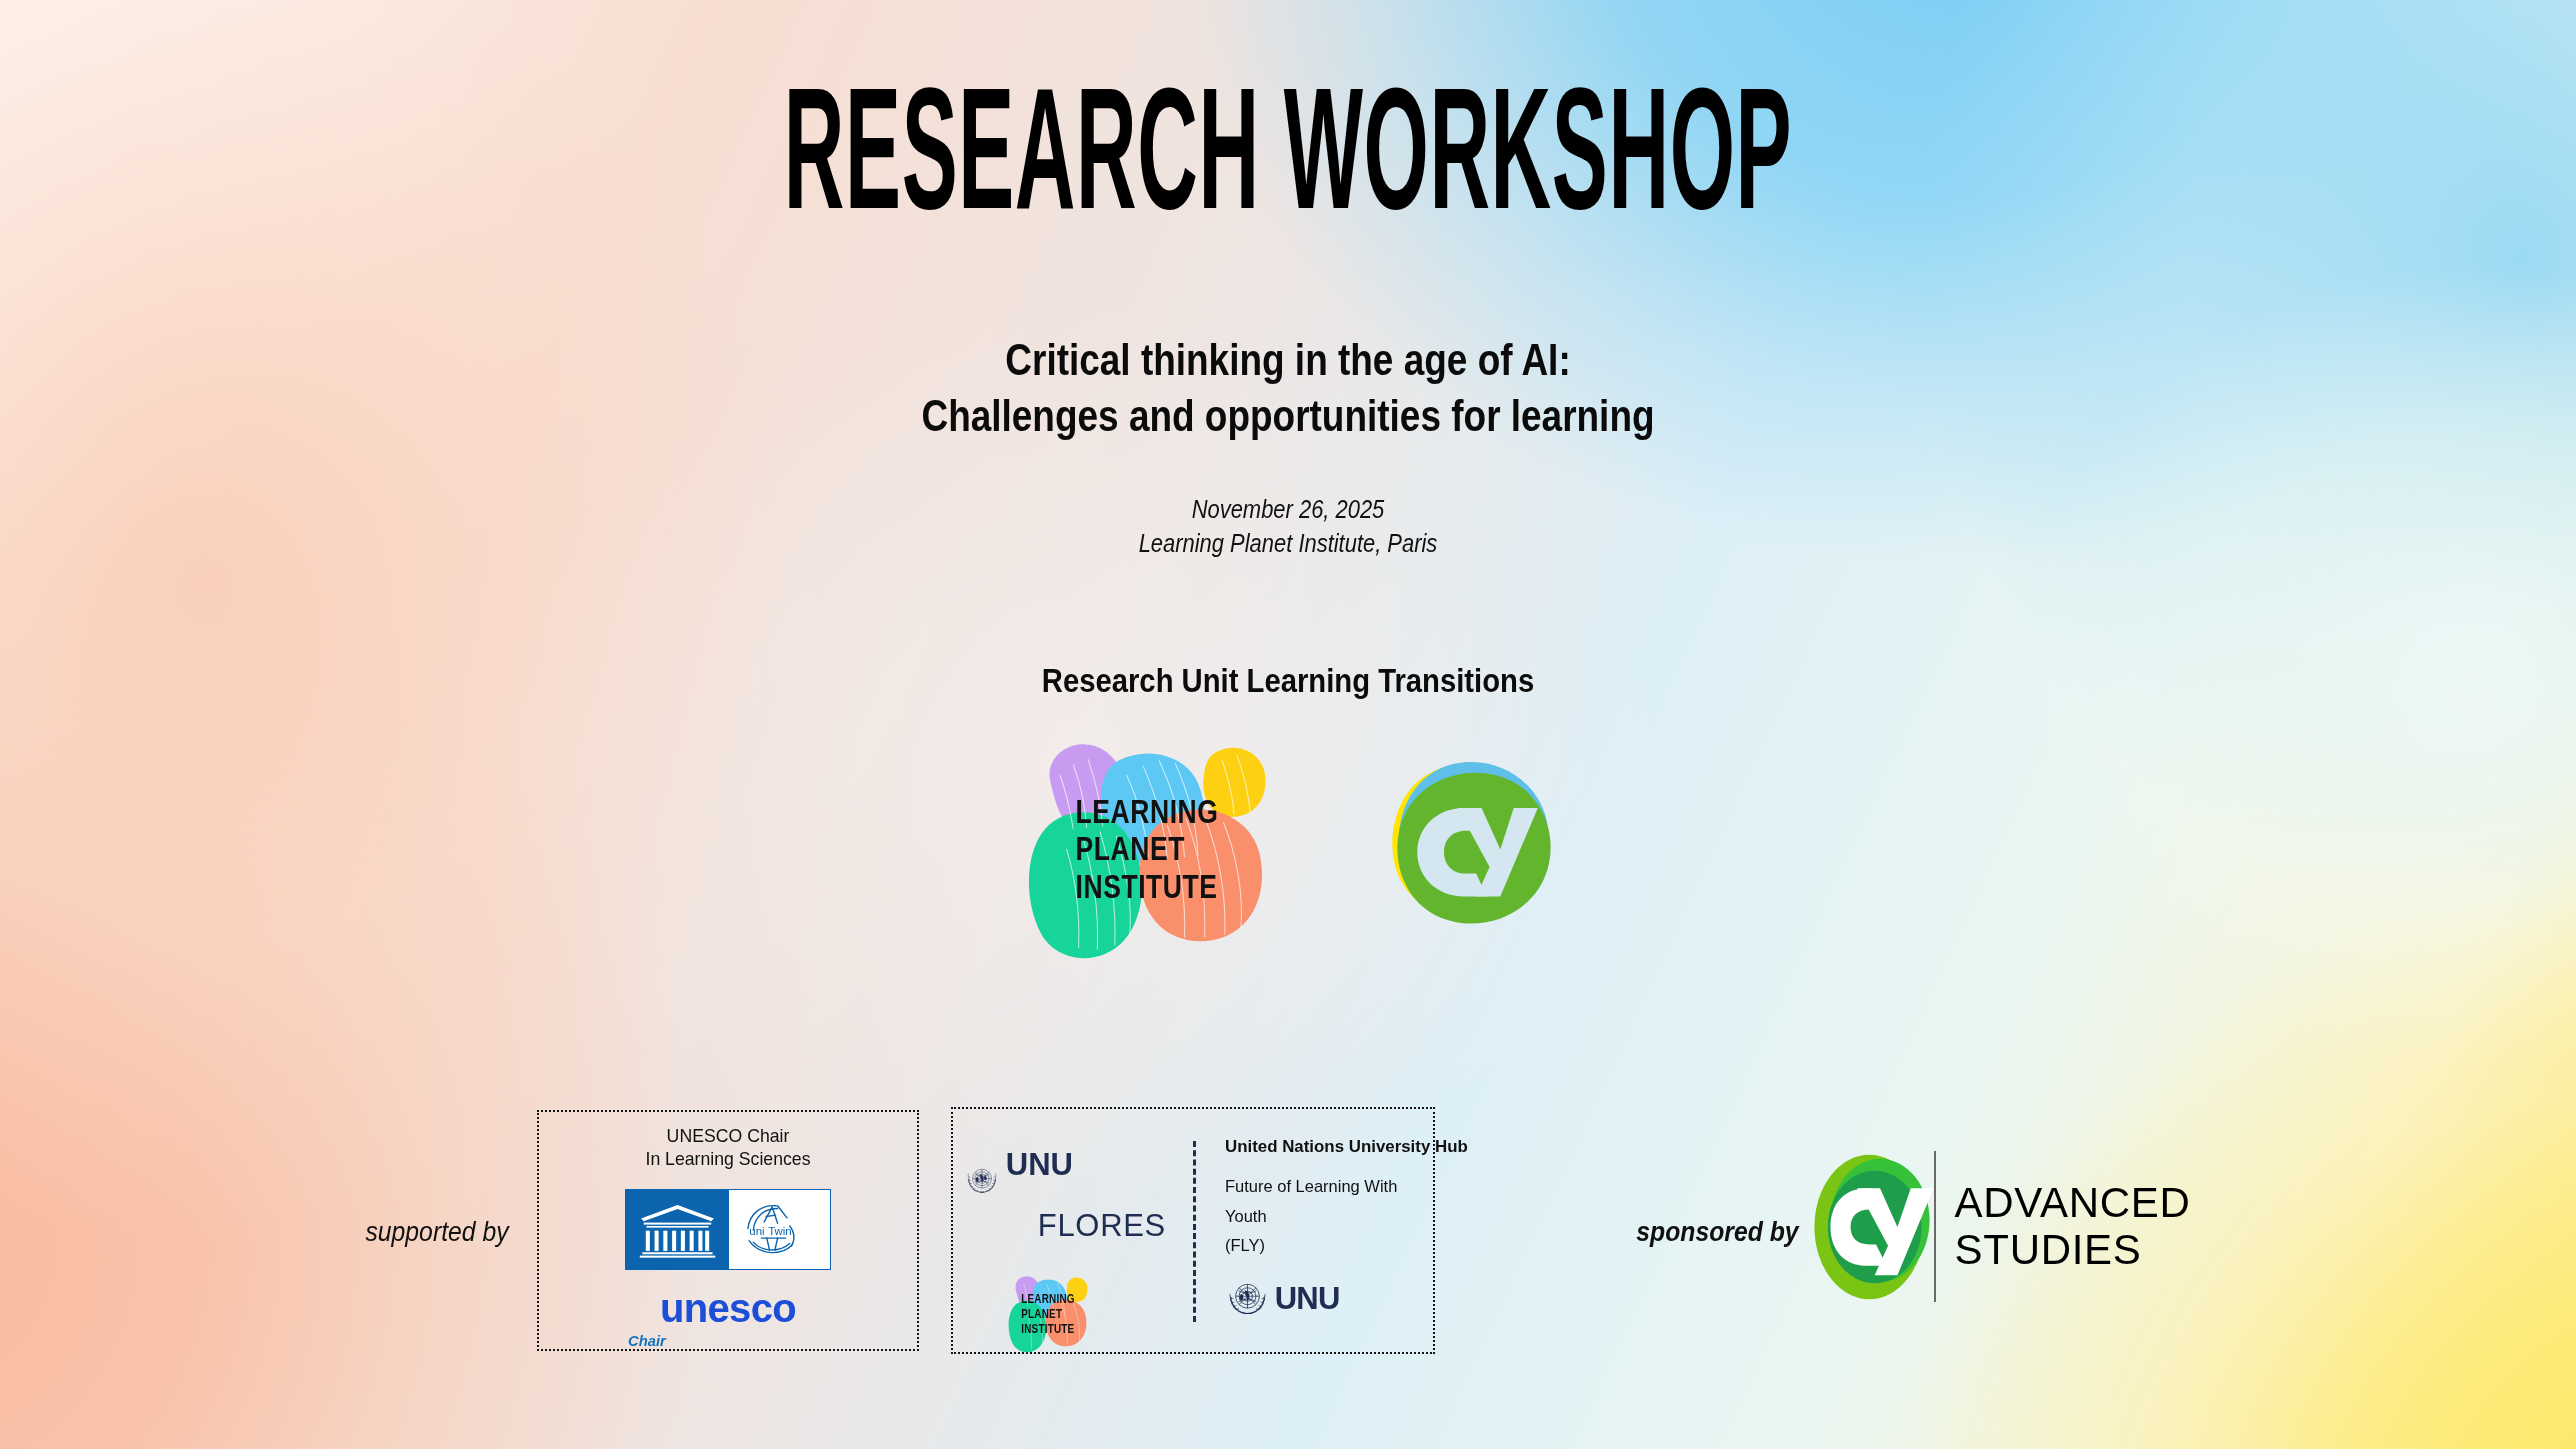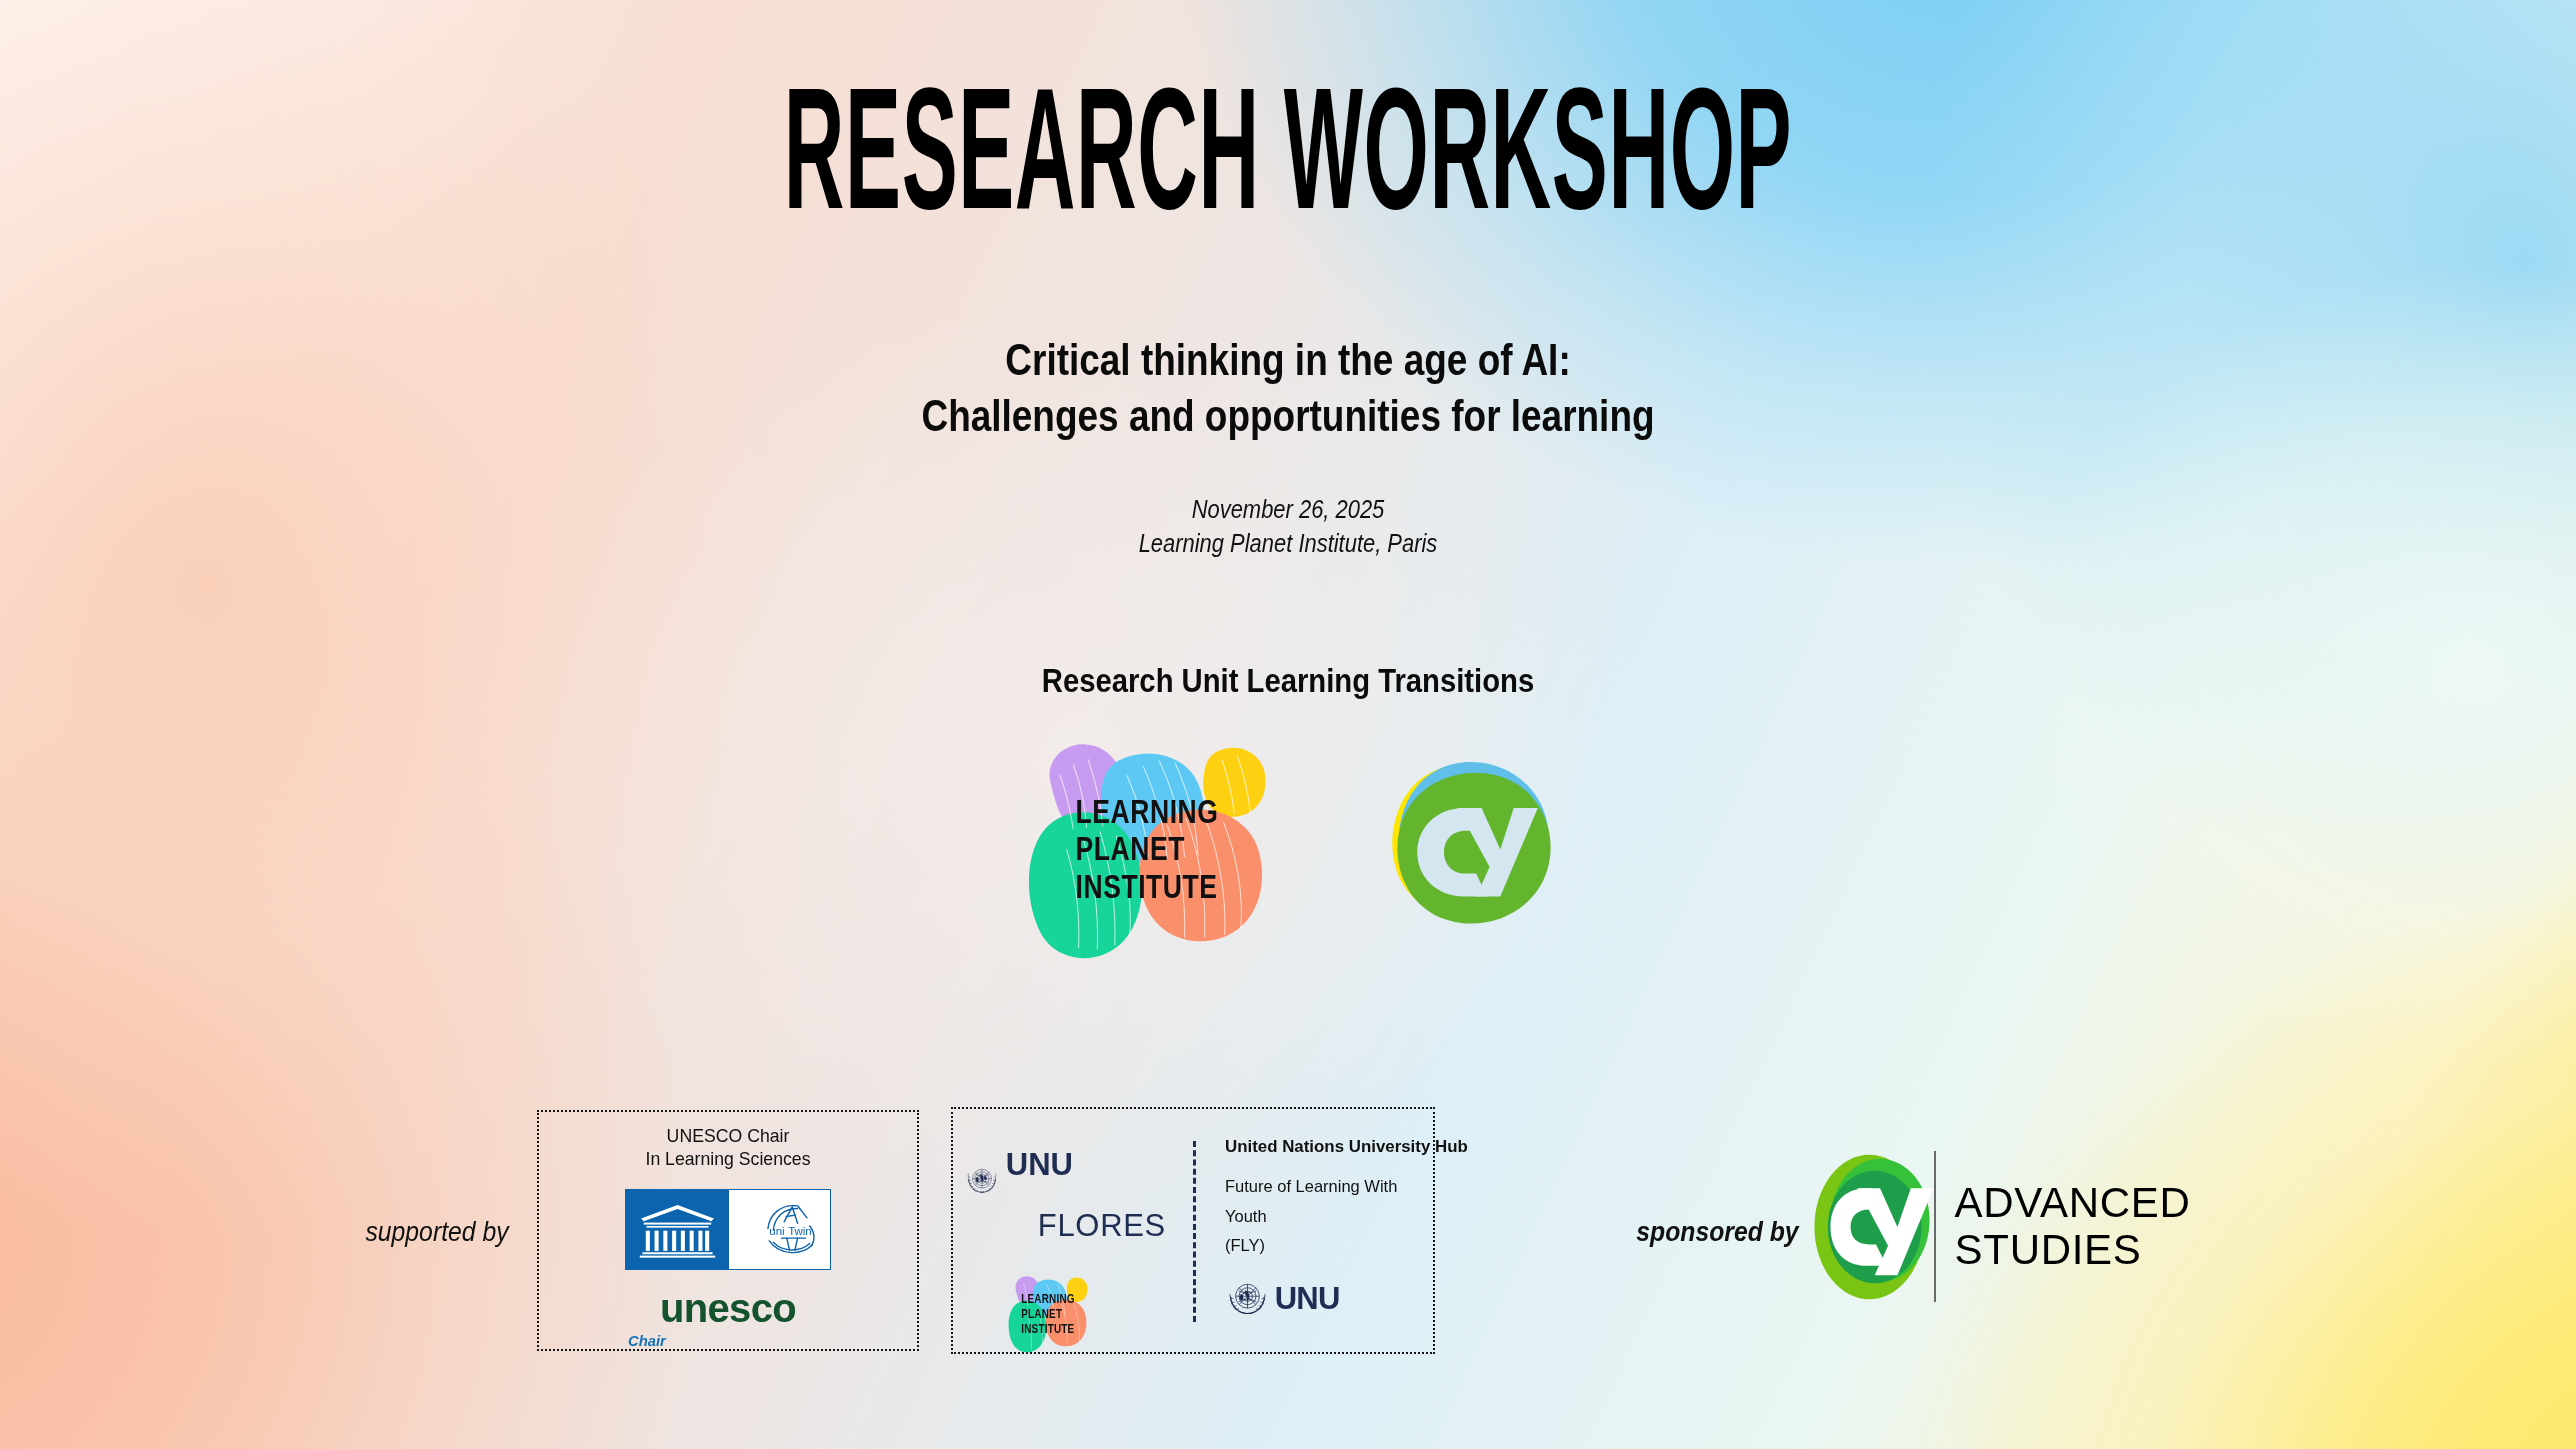--- a/index.html
+++ b/index.html
@@ -111,24 +111,24 @@
   .unesco-head{
     position:absolute;top:13.4px;left:0;width:100%;text-align:center;
     font-size:19px;line-height:1.2;color:#111;font-weight:400;
     transform:scaleX(.93);transform-origin:50% 0;white-space:pre-line;
   }
   .unesco-emblem{
     position:absolute;left:50%;top:77px;transform:translateX(-50%);
     width:206px;height:81px;display:flex;border:1.3px solid #0b64ad;box-sizing:border-box;
   }
   .unesco-emblem .left{flex:0 0 103px;background:#0b64ad;display:flex;align-items:center;justify-content:center;}
-  .unesco-emblem .right{flex:1;background:#ffffff;display:flex;align-items:center;justify-content:flex-end;}
+  .unesco-emblem .right{flex:1;background:#ffffff;display:flex;align-items:center;justify-content:flex-start;}
   .unesco-word{
     position:absolute;left:50%;top:176px;transform:translateX(-50%);
-    font-weight:700;font-size:40px;color:#14532d;letter-spacing:-0.7px;line-height:1;
+    font-weight:700;font-size:40px;color:#1d4ed8;letter-spacing:-0.7px;line-height:1;
   }
   .unesco-chair{
     position:absolute;left:89px;top:221px;
     font-weight:700;font-size:14.8px;color:#1275bb;font-style:italic;
   }
 
   
   .unu-left{position:absolute;left:12px;top:10.7px;width:201px;height:221px;}
   .unu-flores-row{display:flex;align-items:center;gap:6.7px;}
   .unu-flores-txt{

